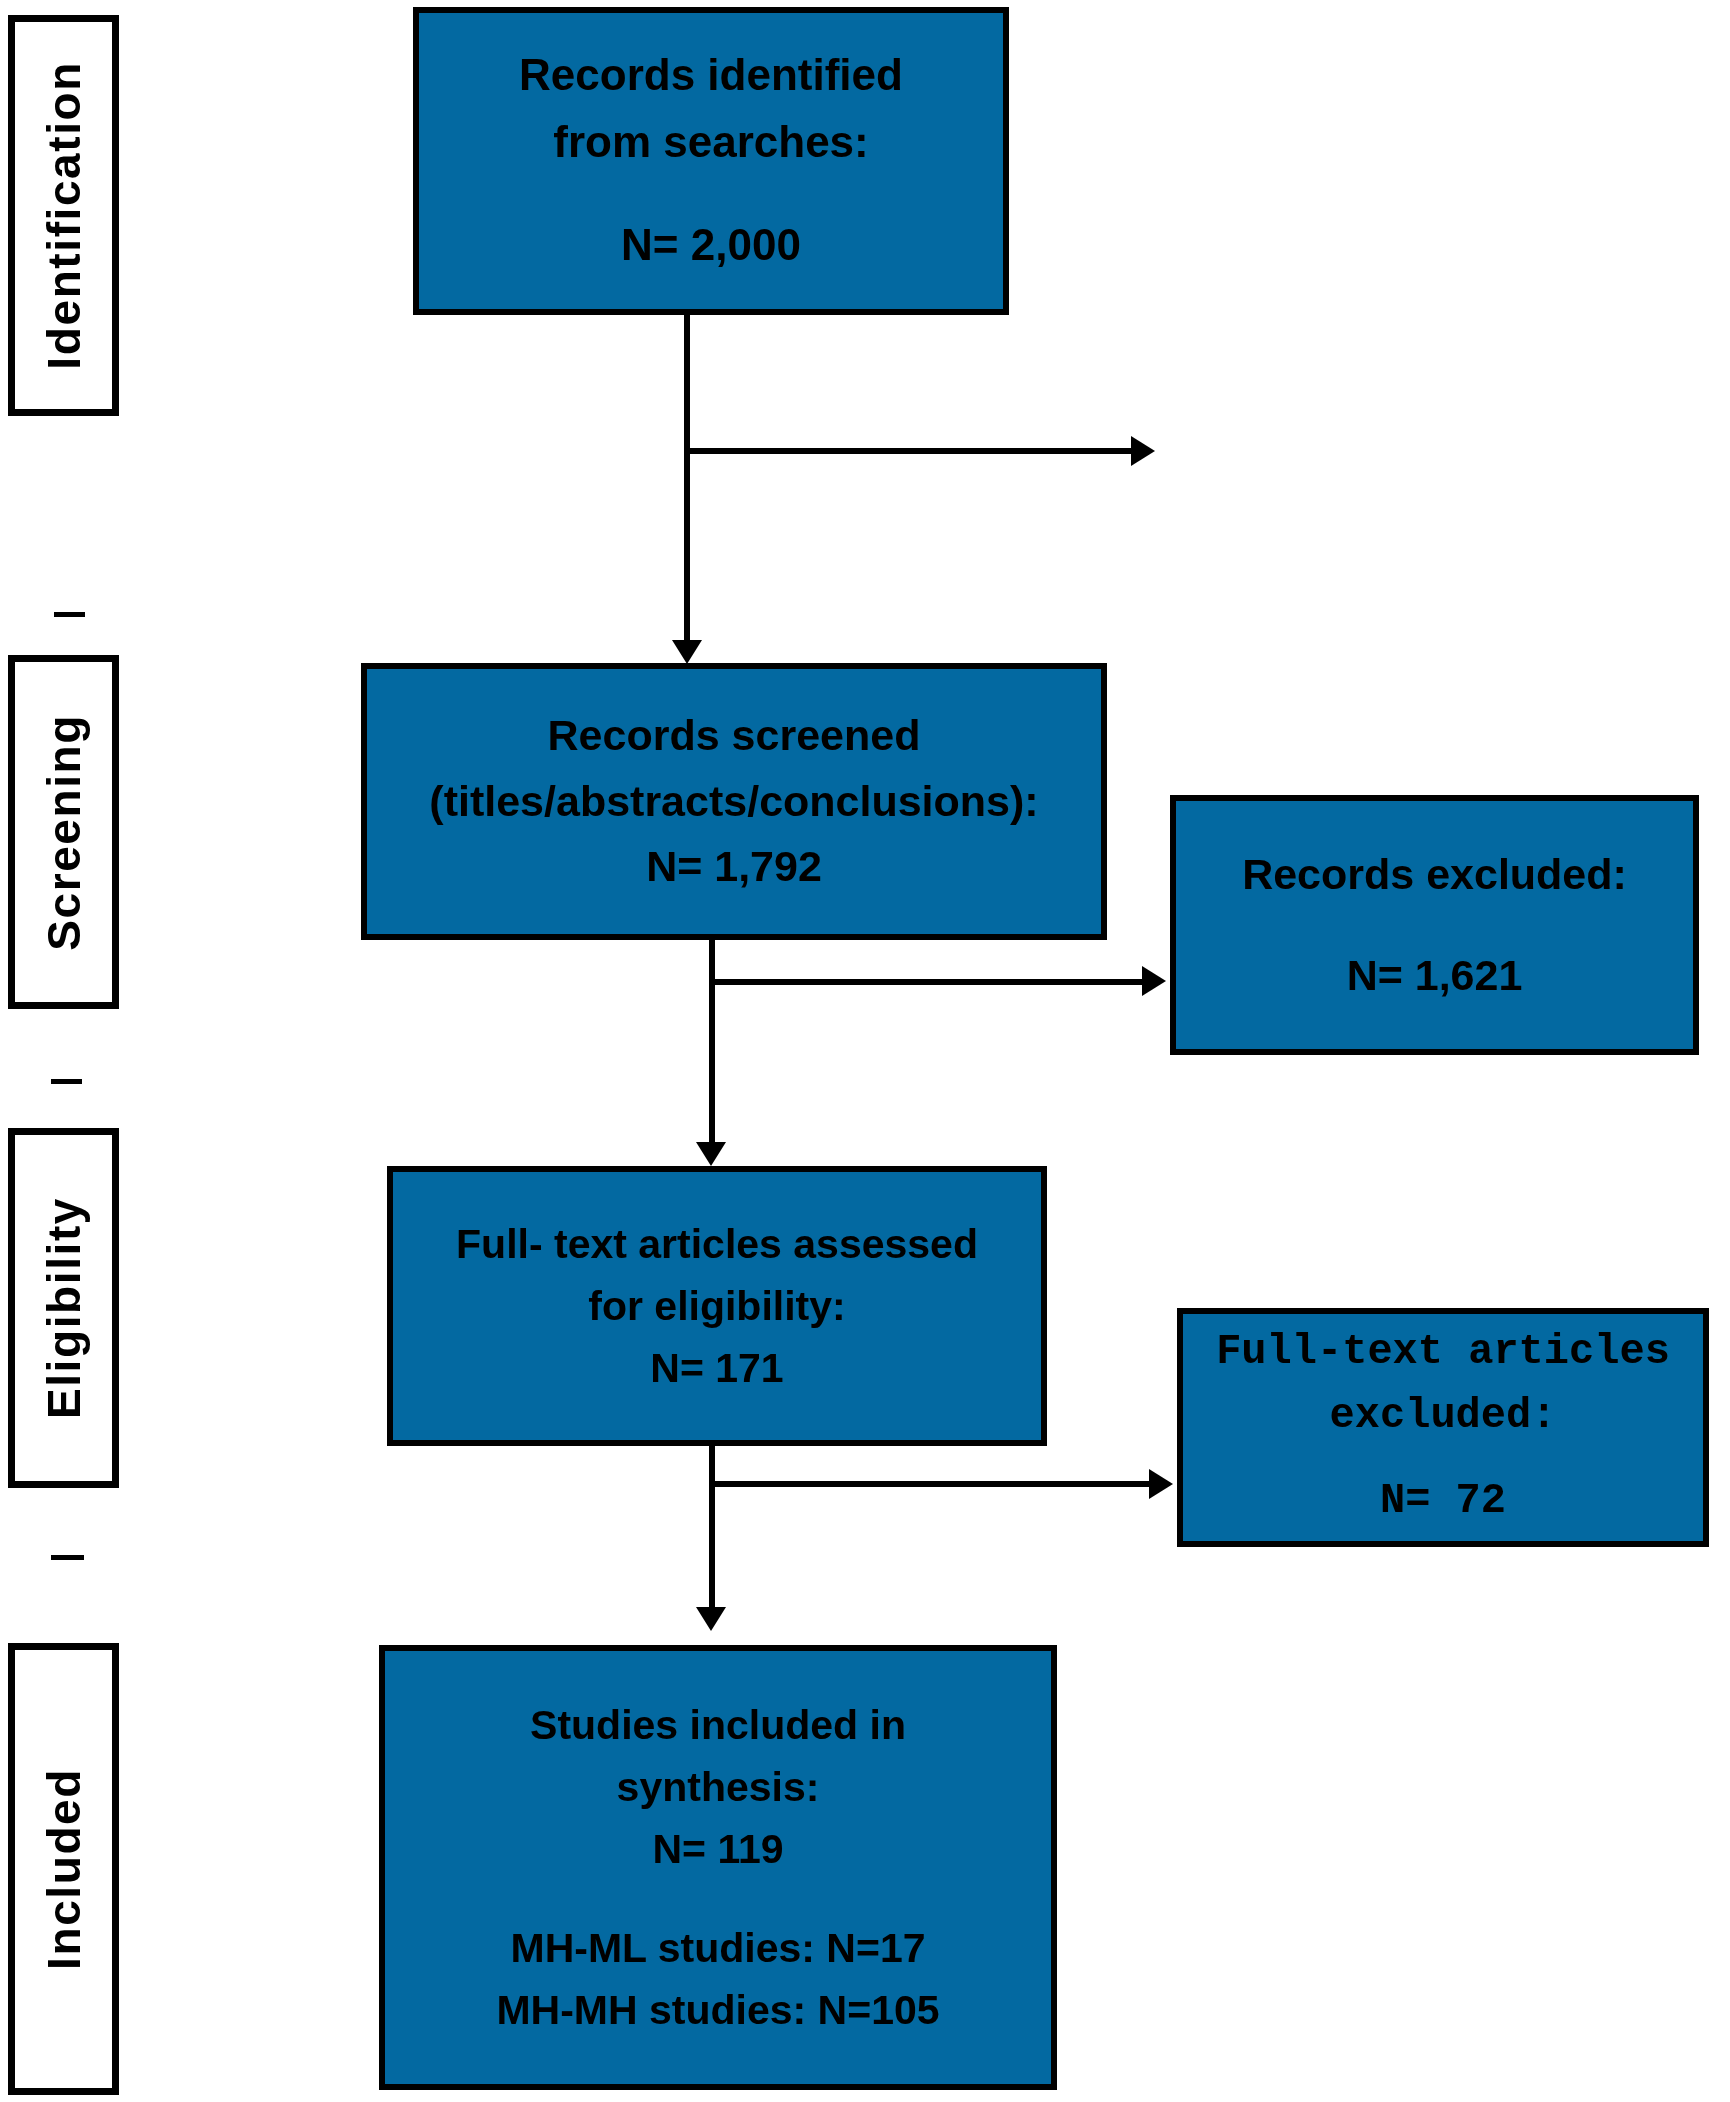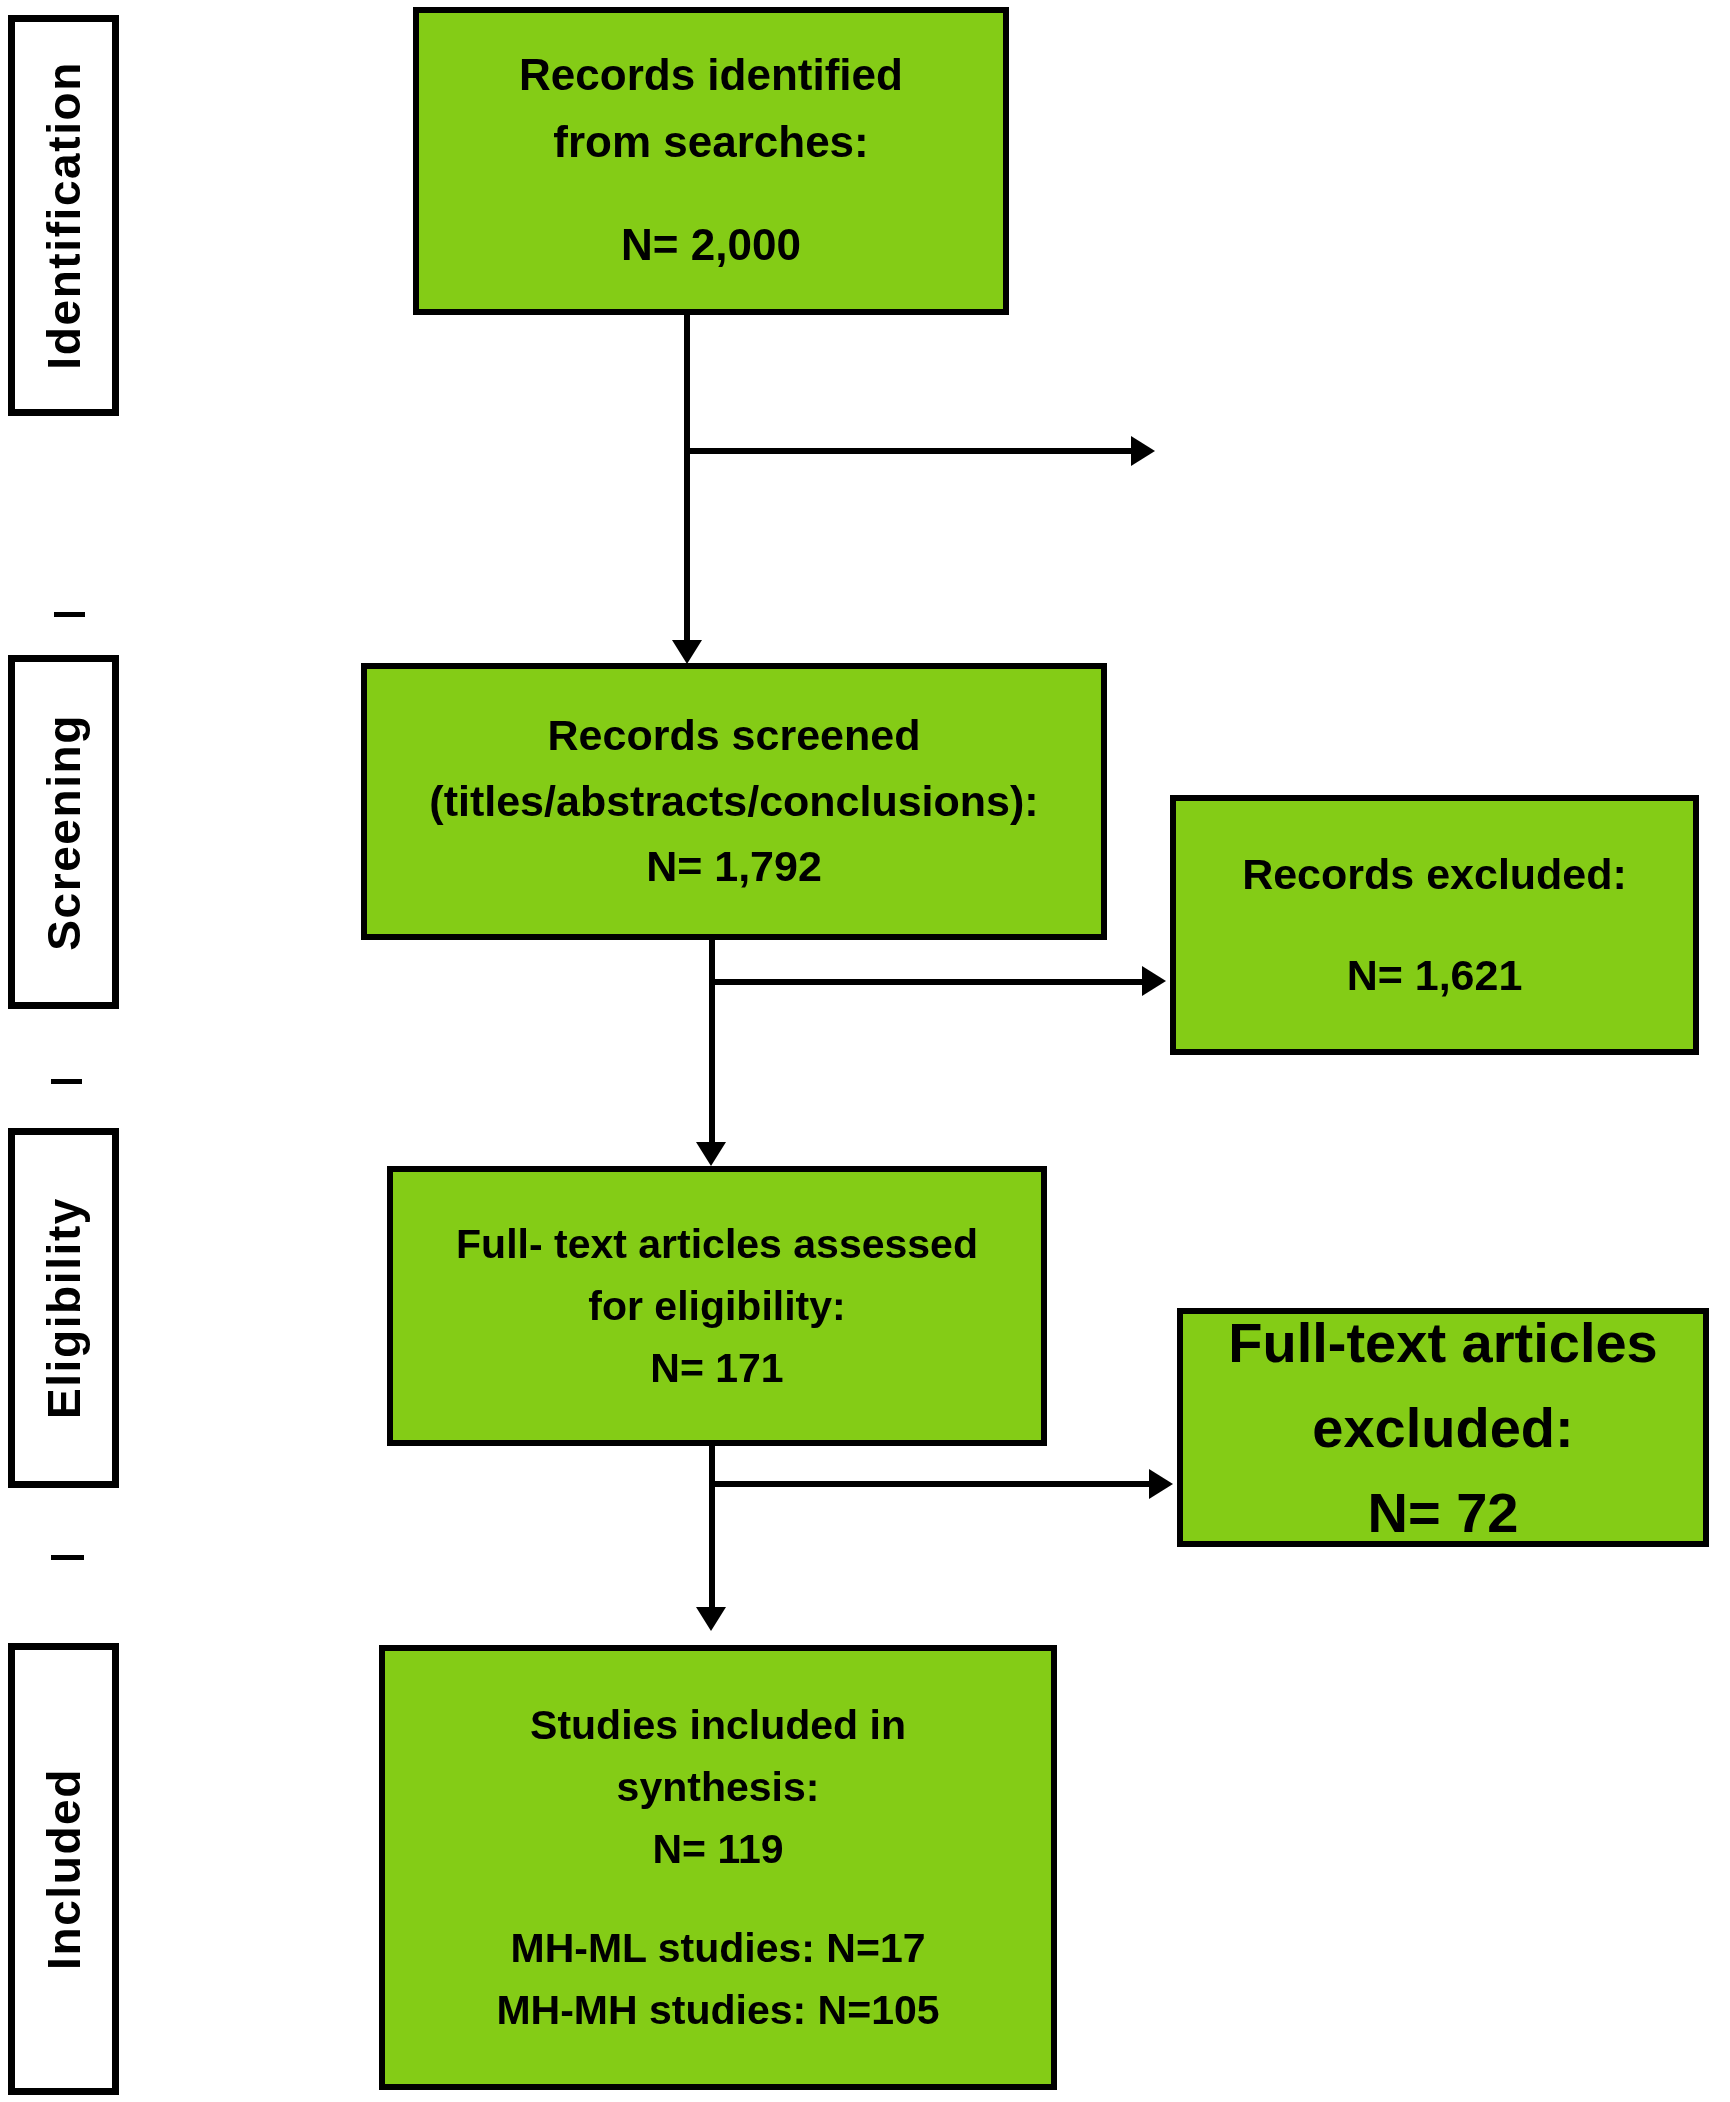--- a/index.html
+++ b/index.html
@@ -42,21 +42,21 @@
     position: absolute;
     height: 4.9px;
     background: #000000;
   }
 
   
   .flow-box {
     position: absolute;
     box-sizing: border-box;
     border: 6.5px solid #000000;
-    background: #84cc16;
+    background: #0369a1;
     display: flex;
     flex-direction: column;
     align-items: center;
     justify-content: center;
     text-align: center;
     color: #000000;
     font-weight: bold;
     padding: 4.9px 11.5px;
   }
   .flow-box .line {
@@ -159,21 +159,21 @@
     <span class="line">for eligibility:</span>
     <span class="line">N= 171</span>
   </div>
 
   <div class="vline" style="left:709px; top:1446px; width:5.7px; height:172px;"></div>
   <div class="arrow-down" style="left:696px; top:1607px;"></div>
 
   <div class="hline" style="left:710px; top:1481px; width:442px;"></div>
   <div class="arrow-right" style="left:1149px; top:1469px;"></div>
 
-  <div class="flow-box" style="left:1177px; top:1308px; width:532px; height:239px; font-size:56px;">
+  <div class="flow-box" style="left:1177px; top:1308px; width:532px; height:239px; font-size:42px;font-family:Liberation Mono, monospace;">
     <span class="line">Full-text articles</span>
     <span class="line">excluded:</span>
     <span class="spacer" style="height:21px;"></span>
     <span class="line">N= 72</span>
   </div>
 
   <div class="flow-box" style="left:379px; top:1645px; width:678px; height:445px; font-size:41px;">
     <span class="line">Studies included in</span>
     <span class="line">synthesis:</span>
     <span class="line">N= 119</span>

